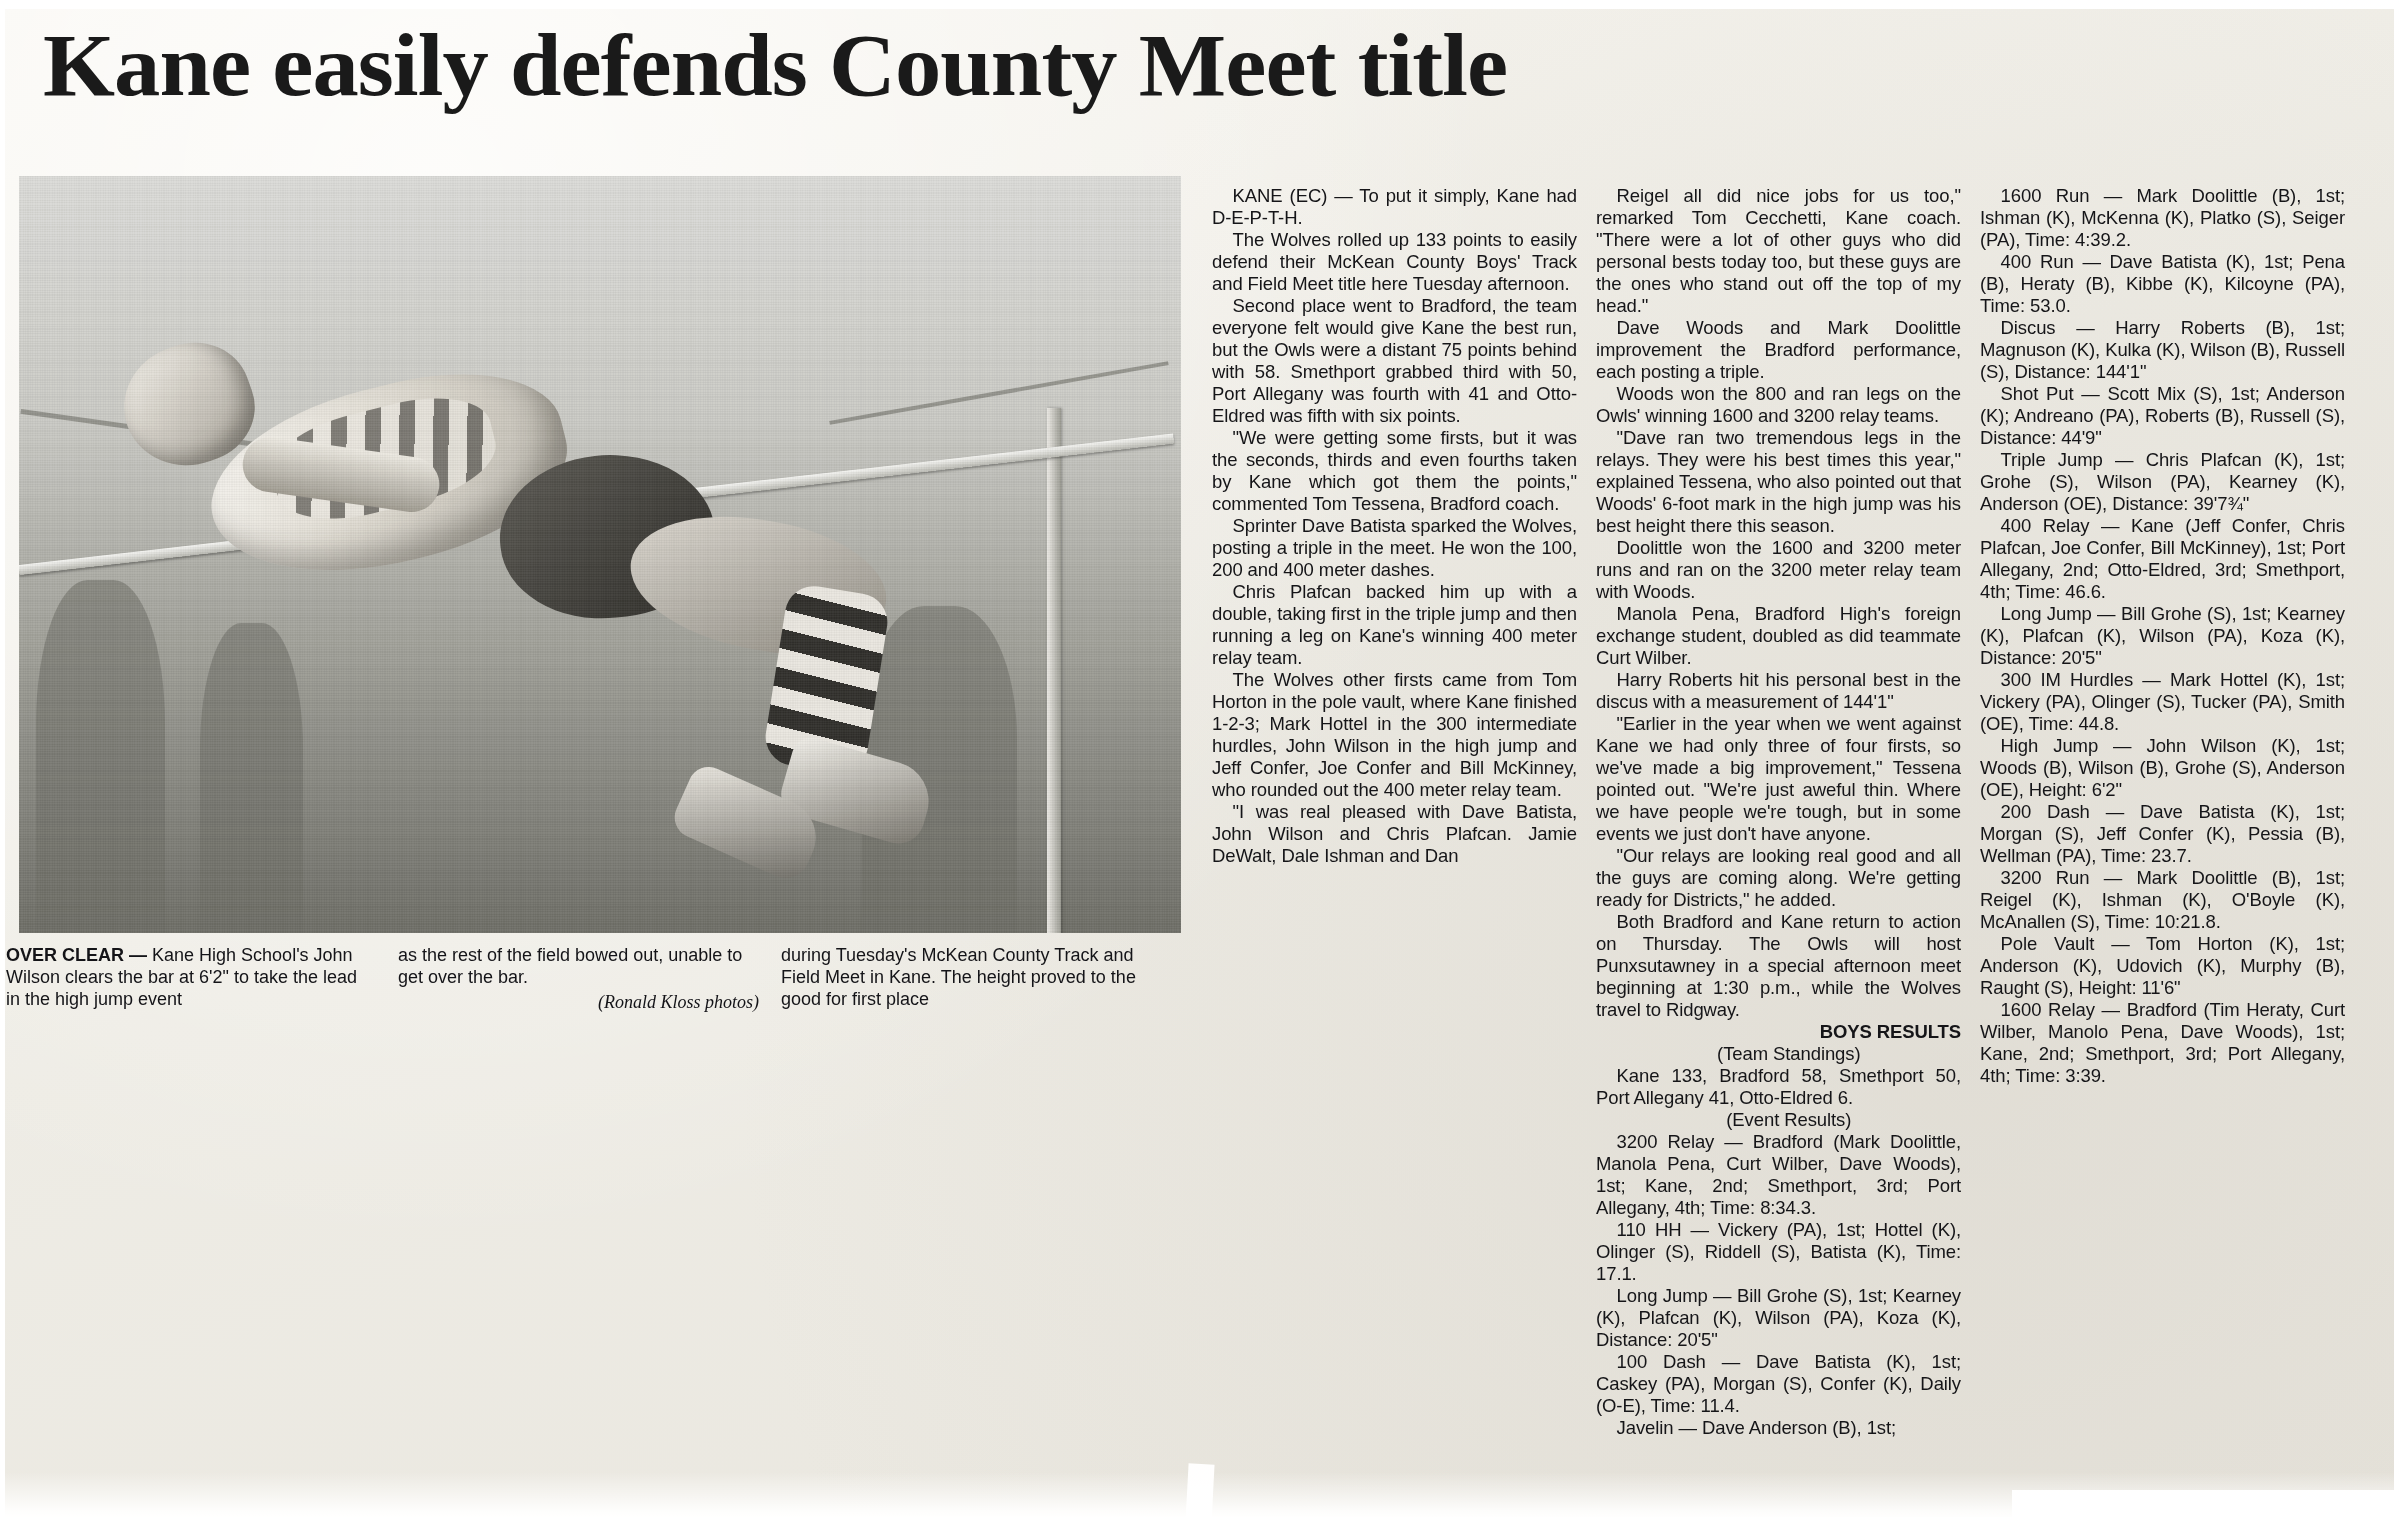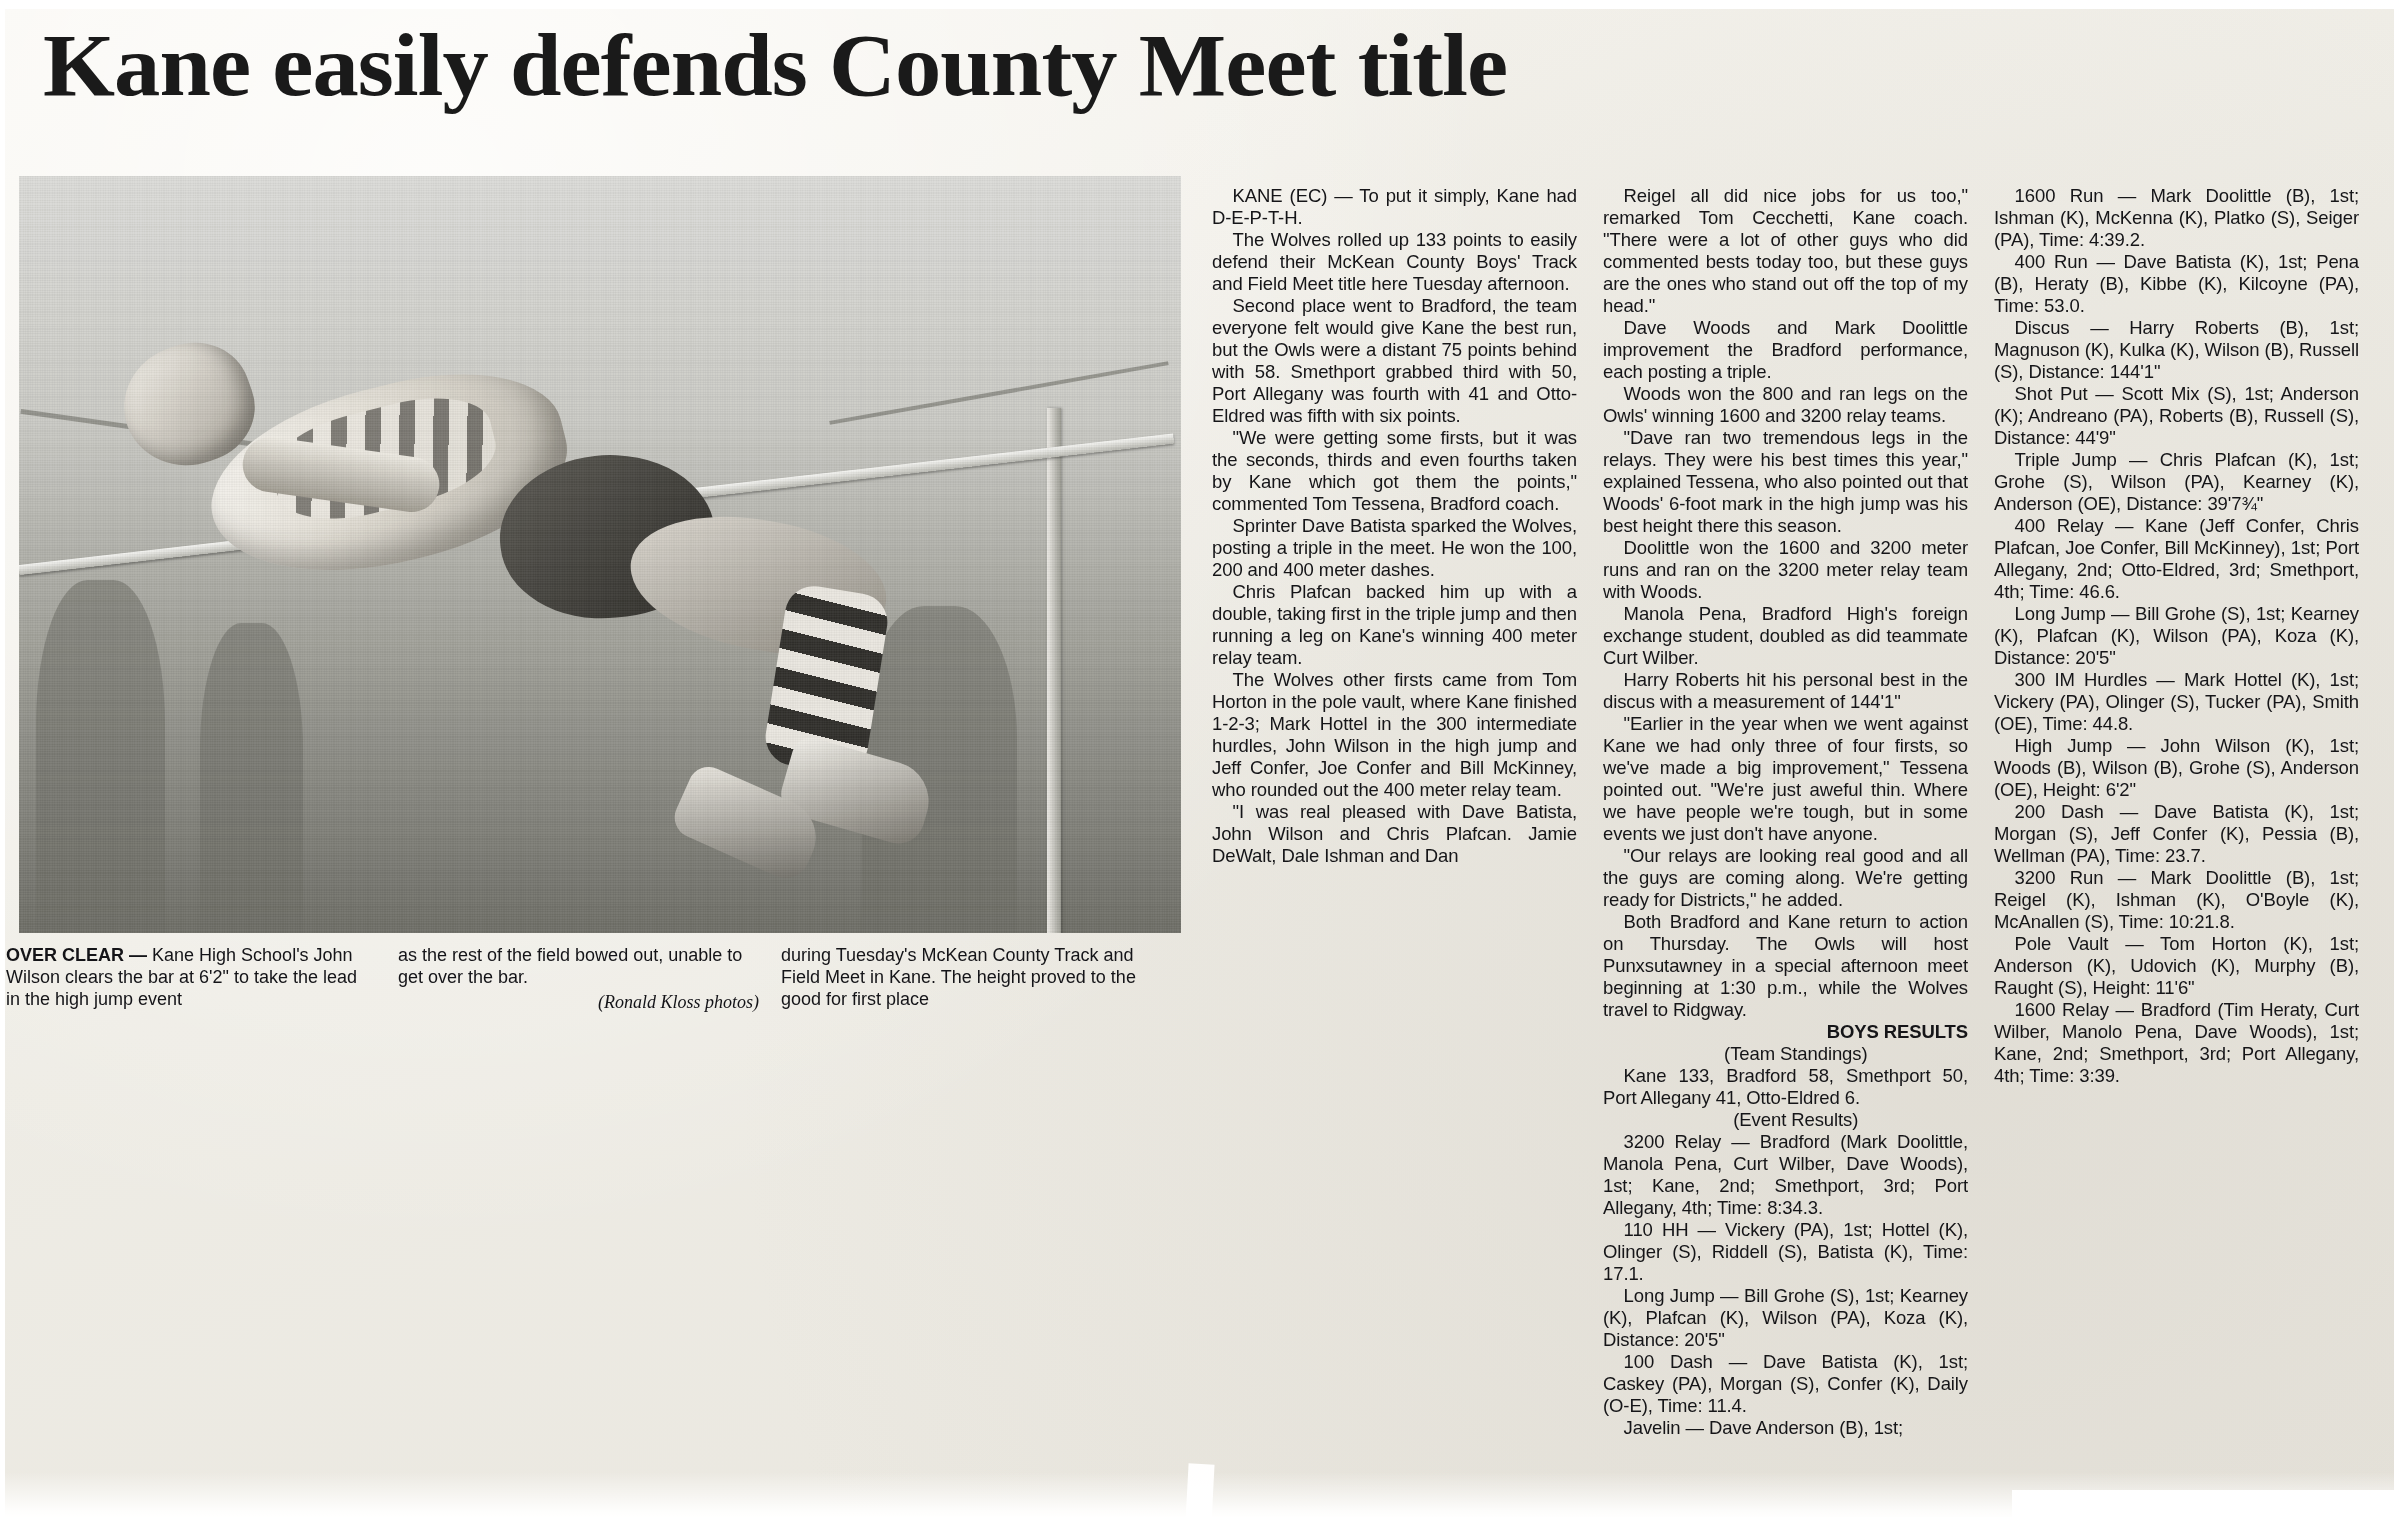--- a/index.html
+++ b/index.html
@@ -204,21 +204,21 @@
     font-family: "Liberation Serif", serif;
     font-size: 18px;
   }
 
   .cols {
     position: absolute;
     left: 1212px;
     top: 185px;
     width: 1161px;
     display: flex;
-    gap: 26px;
+    gap: 19px;
   }
   .col-text {
     width: 365px;
     font-size: 18.5px;
     line-height: 22px;
     text-align: justify;
     color: #17171a;
     font-family: "Liberation Sans", sans-serif;
     letter-spacing: -0.1px;
   }
@@ -302,21 +302,21 @@
       <p>The Wolves rolled up 133 points to easily defend their McKean County Boys' Track and Field Meet title here Tuesday afternoon.</p>
       <p>Second place went to Bradford, the team everyone felt would give Kane the best run, but the Owls were a distant 75 points behind with 58. Smethport grabbed third with 50, Port Allegany was fourth with 41 and Otto-Eldred was fifth with six points.</p>
       <p>"We were getting some firsts, but it was the seconds, thirds and even fourths taken by Kane which got them the points," commented Tom Tessena, Bradford coach.</p>
       <p>Sprinter Dave Batista sparked the Wolves, posting a triple in the meet. He won the 100, 200 and 400 meter dashes.</p>
       <p>Chris Plafcan backed him up with a double, taking first in the triple jump and then running a leg on Kane's winning 400 meter relay team.</p>
       <p>The Wolves other firsts came from Tom Horton in the pole vault, where Kane finished 1-2-3; Mark Hottel in the 300 intermediate hurdles, John Wilson in the high jump and Jeff Confer, Joe Confer and Bill McKinney, who rounded out the 400 meter relay team.</p>
       <p>"I was real pleased with Dave Batista, John Wilson and Chris Plafcan. Jamie DeWalt, Dale Ishman and Dan</p>
     </div>
 
     <div class="col-text">
-      <p>Reigel all did nice jobs for us too," remarked Tom Cecchetti, Kane coach. "There were a lot of other guys who did commented bests today too, but these guys are the ones who stand out off the top of my head."</p>
+      <p>Reigel all did nice jobs for us too," remarked Tom Cecchetti, Kane coach. "There were a lot of other guys who did personal bests today too, but these guys are the ones who stand out off the top of my head."</p>
       <p>Dave Woods and Mark Doolittle improvement the Bradford performance, each posting a triple.</p>
       <p>Woods won the 800 and ran legs on the Owls' winning 1600 and 3200 relay teams.</p>
       <p>"Dave ran two tremendous legs in the relays. They were his best times this year," explained Tessena, who also pointed out that Woods' 6-foot mark in the high jump was his best height there this season.</p>
       <p>Doolittle won the 1600 and 3200 meter runs and ran on the 3200 meter relay team with Woods.</p>
       <p>Manola Pena, Bradford High's foreign exchange student, doubled as did teammate Curt Wilber.</p>
       <p>Harry Roberts hit his personal best in the discus with a measurement of 144'1"</p>
       <p>"Earlier in the year when we went against Kane we had only three of four firsts, so we've made a big improvement," Tessena pointed out. "We're just aweful thin. Where we have people we're tough, but in some events we just don't have anyone.</p>
       <p>"Our relays are looking real good and all the guys are coming along. We're getting ready for Districts," he added.</p>
       <p>Both Bradford and Kane return to action on Thursday. The Owls will host Punxsutawney in a special afternoon meet beginning at 1:30 p.m., while the Wolves travel to Ridgway.</p>
       <p class="sub-head">BOYS RESULTS</p>

